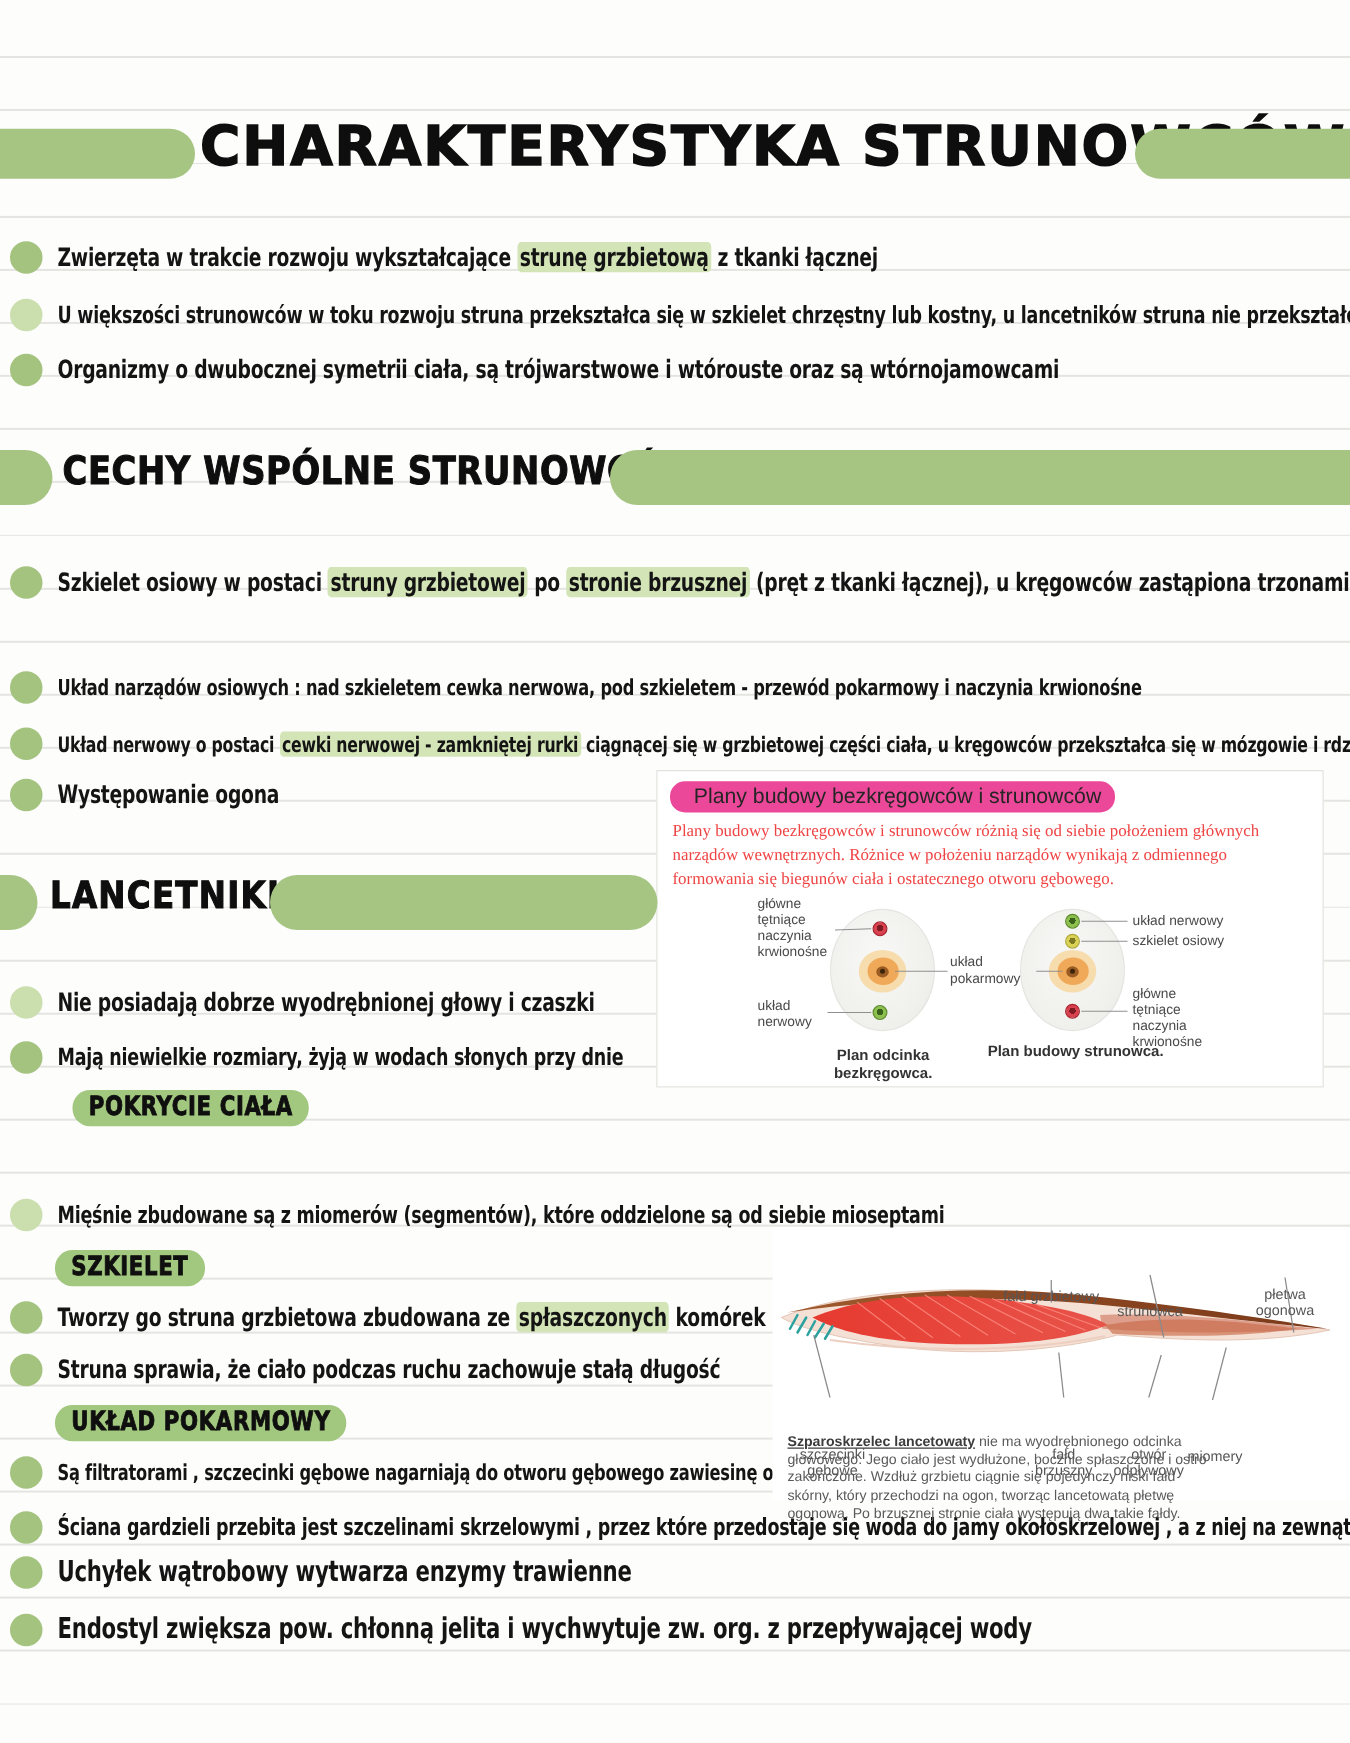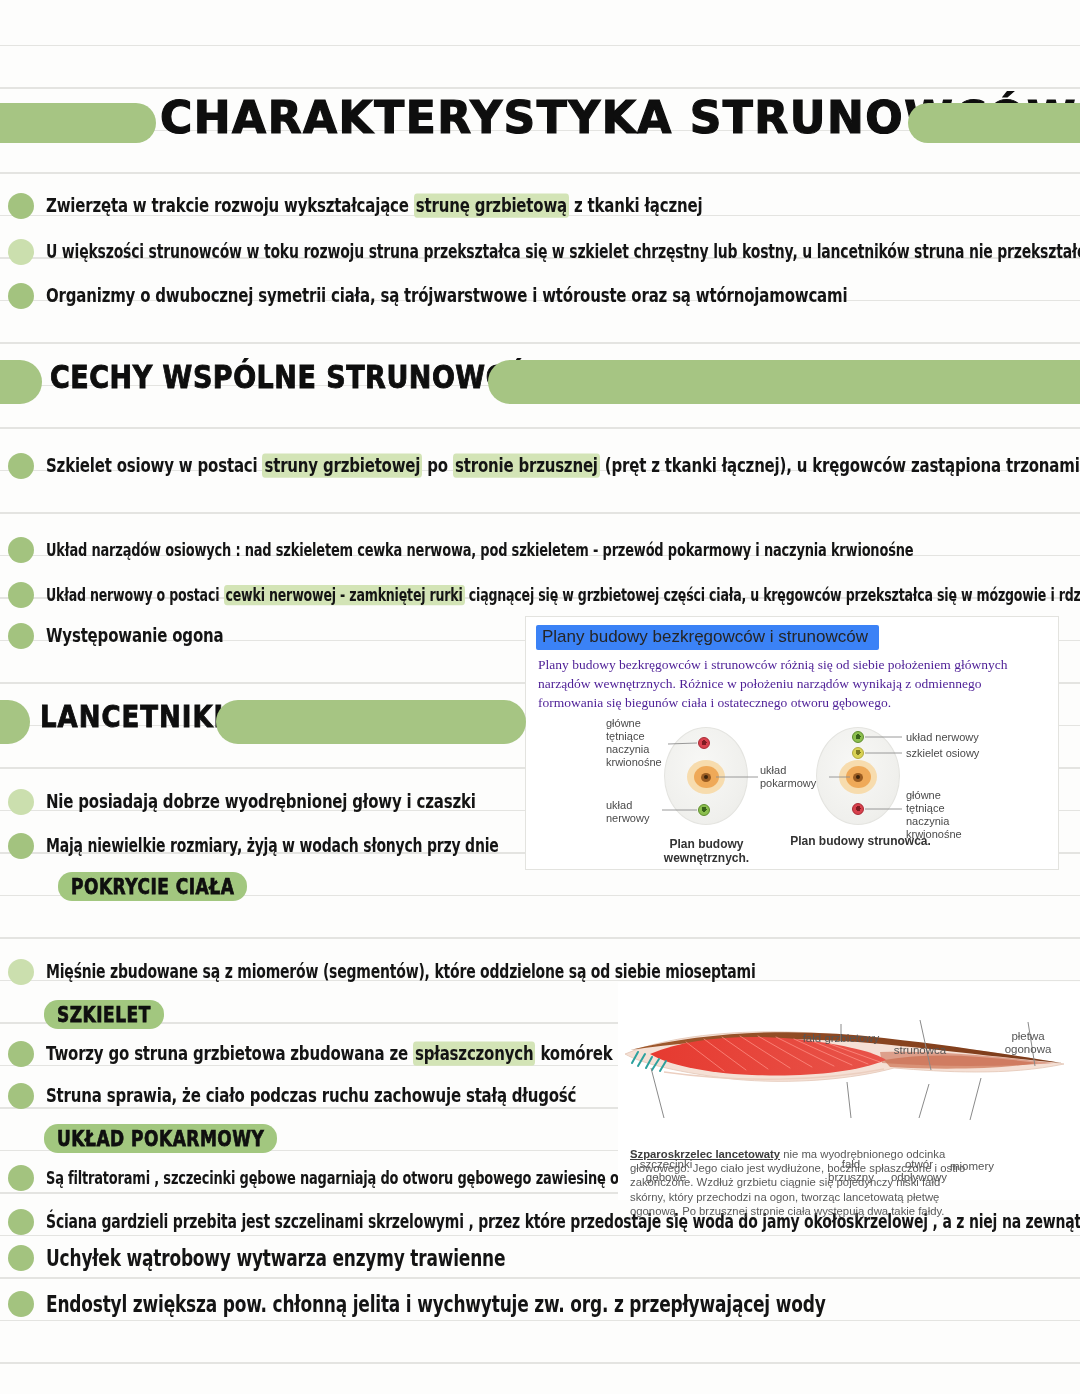--- a/index.html
+++ b/index.html
@@ -40,22 +40,22 @@
   .note .dot{position:absolute;left:-38px;top:-3px;width:26px;height:26px;border-radius:50%;background:#a3c37f;}
   .note .dot.lt{background:#cbdfae;}
   .note .txt{display:inline-block;font-size:15px;font-weight:700;white-space:nowrap;transform:scale(1,1.35);transform-origin:0 55%;letter-spacing:-0.2px;}
   .note .txt.xs{font-size:14px;}
   .note .txt.xxs{font-size:13px;}
   .note .txt.xxxs{font-size:12.6px;}
   .note .txt.lg{font-size:17px;}
   .hl{background:#d3e4b6;border-radius:3px;padding:0 2px;}
   
   .panel{position:absolute;left:525px;top:616px;width:534px;height:254px;background:#ffffff;border:1px solid #e3e3df;box-sizing:border-box;font-family:"Liberation Sans", sans-serif;}
-  .panel .ptitle{position:absolute;left:10px;top:8px;background:#3b82f6;border-radius:2px;padding:2px 11px 3px 6px;font-size:17px;color:#252525;white-space:nowrap;}
-  .panel .pbody{position:absolute;left:12px;top:38px;width:474px;font-family:"Liberation Serif", serif;font-size:13.5px;line-height:1.42;color:#4c1d95;}
+  .panel .ptitle{position:absolute;left:10px;top:8px;background:#ec4899;border-radius:12px;padding:2px 11px 3px 19px;font-size:17px;color:#252525;white-space:nowrap;}
+  .panel .pbody{position:absolute;left:12px;top:38px;width:474px;font-family:"Liberation Serif", serif;font-size:13.5px;line-height:1.42;color:#ef4444;}
   .ellipse{position:absolute;width:84px;height:98px;border-radius:50%;background:radial-gradient(ellipse at 45% 40%, #f8f8f6 0%, #f0f0ed 65%, #e9e9e5 100%);border:1px solid #e4e4e0;box-sizing:border-box;}
   .dot-s{position:absolute;width:12px;height:12px;border-radius:50%;box-sizing:border-box;}
   .dot-red{background:radial-gradient(circle at 50% 45%, #7e1b22 0 2.5px, #d8414d 2.5px);border:1.5px solid #a82732;}
   .dot-green{background:radial-gradient(circle at 50% 45%, #38611a 0 2.5px, #8cbf4e 2.5px);border:1.5px solid #5d8c2b;}
   .dot-yellow{background:radial-gradient(circle at 50% 45%, #7e7a22 0 2.5px, #d9d254 2.5px);border:1.5px solid #b0a93a;}
   .target{position:absolute;width:38px;height:34px;border-radius:50%;background:#f7dcae;display:flex;align-items:center;justify-content:center;}
   .target .t2{width:25px;height:22px;border-radius:50%;background:#efa958;display:flex;align-items:center;justify-content:center;}
   .target .t3{width:10px;height:9px;border-radius:50%;background:#9a5c22;display:flex;align-items:center;justify-content:center;}
   .target .t4{width:4px;height:4px;border-radius:50%;background:#3c230c;}
   .plabel{position:absolute;font-size:11px;line-height:1.18;color:#4a4a4a;}
@@ -155,21 +155,21 @@
       </g>
     </svg>
 
     <div class="plabel" style="left:80px;top:100px;width:60px;">główne tętniące naczynia krwionośne</div>
     <div class="plabel" style="left:80px;top:182px;width:52px;">układ nerwowy</div>
     <div class="plabel" style="left:234px;top:147px;width:70px;">układ pokarmowy</div>
     <div class="plabel" style="left:380px;top:114px;width:120px;">układ nerwowy</div>
     <div class="plabel" style="left:380px;top:130px;width:120px;">szkielet osiowy</div>
     <div class="plabel" style="left:380px;top:172px;width:62px;">główne tętniące naczynia krwionośne</div>
 
-    <div class="pcap" style="left:103px;top:220px;width:155px;">Plan budowy wewnętrznych.</div>
+    <div class="pcap" style="left:103px;top:220px;width:155px;">Plan odcinka bezkręgowca.</div>
     <div class="pcap" style="left:262px;top:217px;width:145px;">Plan budowy strunowca.</div>
   </div>
 
   <div class="sec" id="sec-lanc">
     <div class="pill-l"></div>
     <h2>LANCETNIKI</h2>
     <div class="bar-fill"></div>
   </div>
 
   <div class="note" style="top:792px">

